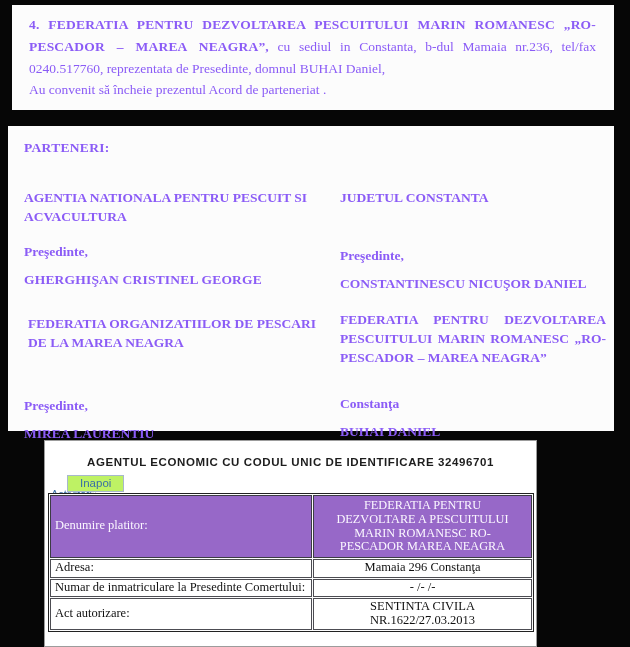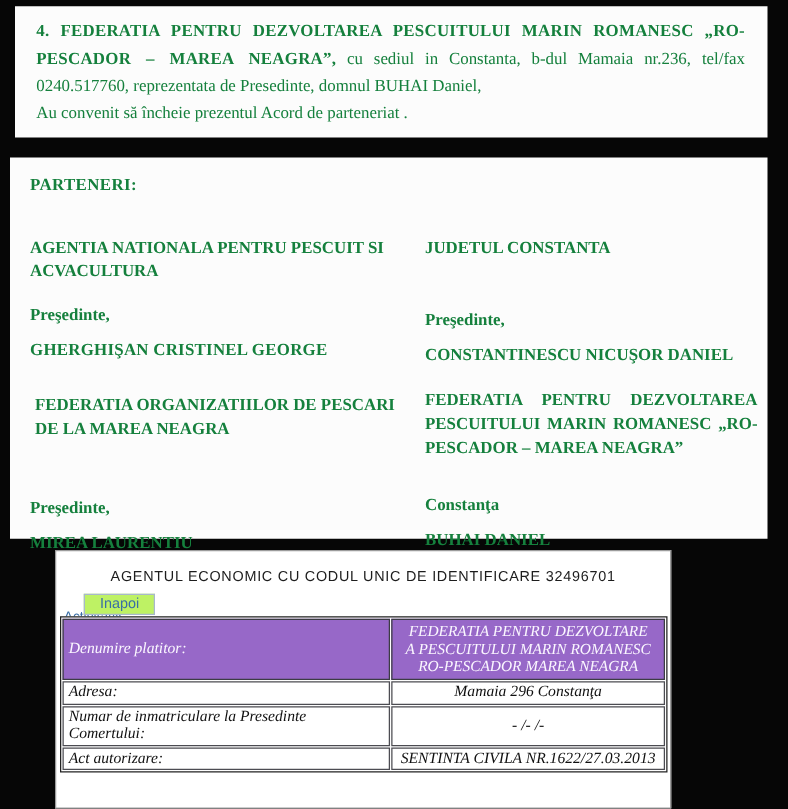--- a/index.html
+++ b/index.html
@@ -4,21 +4,21 @@
 <style>
   html,body{margin:0;padding:0;}
   body{
     width:630px;height:647px;overflow:hidden;
     background:#060606;
     font-family:"Liberation Serif", serif;
   }
   .stage{position:relative;width:630px;height:647px;background:#060606;overflow:hidden;}
 
   
-  .doc{position:absolute;background:#fcfcfc;color:#15803d;box-sizing:border-box;}
+  .doc{position:absolute;background:#fcfcfc;color:#8b5cf6;box-sizing:border-box;}
   .doc1{left:12px;top:5px;width:602px;height:105px;padding:9px 18px 0 17px;font-size:13.5px;}
   .doc1 .para{margin:0;line-height:21.8px;text-align:justify;}
   .doc1 b{word-spacing:3px;letter-spacing:.2px;}
   .doc1 .closing{text-align:left;}
 
   
   .doc2{left:8px;top:126px;width:606px;height:305px;font-size:13.5px;font-weight:bold;}
   .doc2 .abs{position:absolute;margin:0;line-height:19px;}
   .d2-title{left:16px;top:12px;letter-spacing:.3px;}
   .l-org1{left:16px;top:62px;width:300px;line-height:19px;}
@@ -35,31 +35,31 @@
   .r-name2{left:332px;top:296px;}
 
   
   .panel{
     position:absolute;left:44px;top:440px;width:493px;height:207px;
     background:#ffffff;border:1px solid #9c9c9c;box-sizing:border-box;
     overflow:hidden;font-family:"Liberation Sans", sans-serif;
   }
   .activ{position:absolute;left:6px;top:3px;font-size:11px;color:#3a6ea5;cursor:pointer;margin-top:44px;}
   .pheading{position:absolute;left:0;top:15px;width:100%;text-align:center;
-    font-size:11.5px;font-weight:normal;letter-spacing:.6px;color:#1d1d1d;}
+    font-size:11.5px;font-weight:bold;letter-spacing:.6px;color:#1d1d1d;}
   .inapoi{position:absolute;left:22px;top:34px;display:inline-block;
     border:1px solid #a8b8cc;background:#bef264;color:#3a6ea5;
     font-size:11.5px;padding:1px 12px 2px;cursor:pointer;}
   table.agent{
     position:absolute;left:3px;top:52px;width:486px;
     border-collapse:separate;border-spacing:1px;
     border:1px solid #222;background:#fdfdfd;
     font-family:"Liberation Serif", serif;font-size:12.5px;color:#101010;
   }
-  table.agent td{border:1px solid #4c4c52;background:#fff;padding:1px 4px 2px;line-height:13.5px;font-style:italic;}
+  table.agent td{border:1px solid #4c4c52;background:#fff;padding:1px 4px 2px;line-height:13.5px;}
   table.agent td.lbl{width:252px;text-align:left;}
   table.agent td.val{text-align:center;}
   tr.hl td{background:#9768c8;color:#fbf7ff;border-color:#3c3c44;}
   tr.hl td.val{padding:3px 10px;line-height:13.8px;font-size:12.3px;}
   tr.hl td.lbl{vertical-align:middle;}
 </style>
 </head>
 <body>
 
 <div class="stage">

